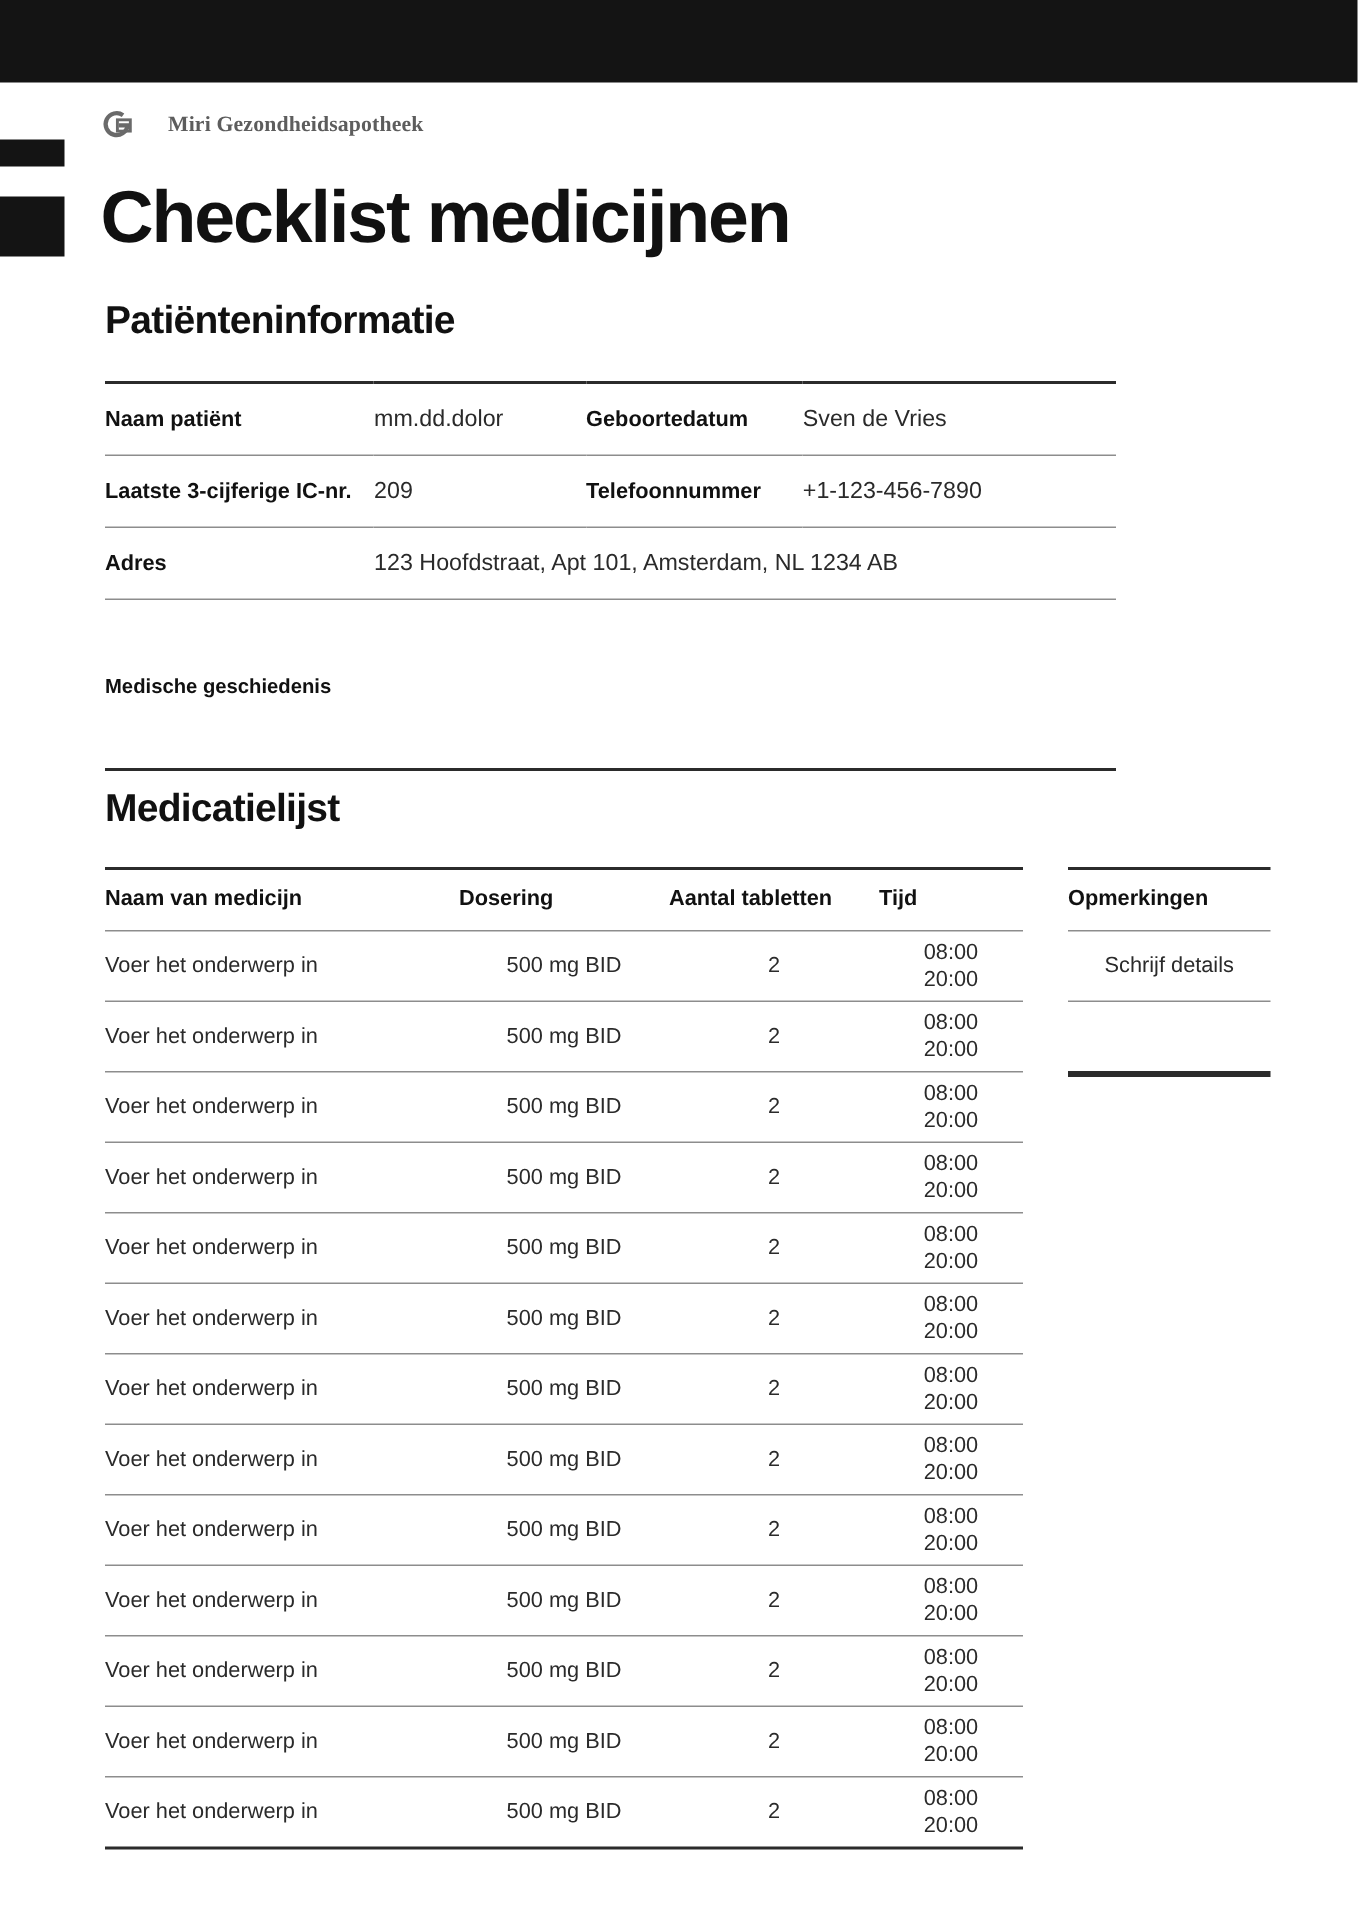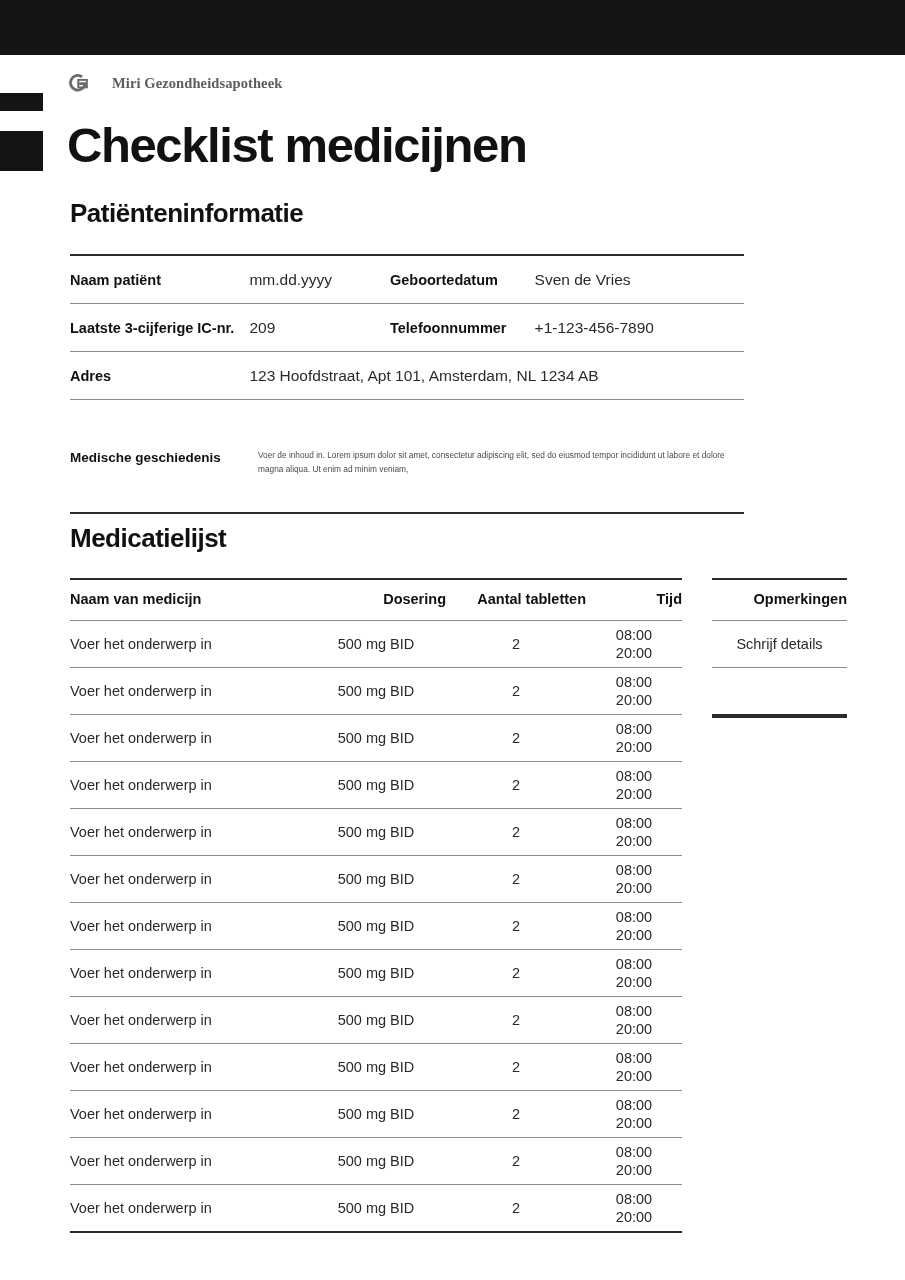--- a/index.html
+++ b/index.html
@@ -194,21 +194,21 @@
     border-collapse: collapse;
     table-layout: fixed;
   }
   table.grid th {
     font-size: 14.5px;
     font-weight: 700;
     color: #111111;
     padding: 11px 0 13px;
     border-top: 2.5px solid #2b2b2b;
     border-bottom: 1.2px solid #8d8d8d;
-    text-align: right;
+    text-align: left;
     white-space: nowrap;
   }
   table.grid th.left,
   table.grid td.left {
     text-align: left;
   }
   table.grid td {
     font-size: 14.5px;
     font-weight: 400;
     color: #2a2a2a;
@@ -279,40 +279,39 @@
       <table class="pi-table">
         <colgroup>
           <col class="col-l1">
             <col class="col-v1">
             <col class="col-l2">
             <col class="col-v2">
         </colgroup>
         <tbody>
           <tr class="pi-row-top">
             <td class="pi-cell pi-label">Naam patiënt</td>
-            <td class="pi-cell pi-value">mm.dd.yyyy</td>
+            <td class="pi-cell pi-value">mm.dd.dolor</td>
             <td class="pi-cell pi-label">Geboortedatum</td>
             <td class="pi-cell pi-value">Sven de Vries</td>
           </tr>
           <tr class="pi-row-line">
             <td class="pi-cell pi-label">Laatste 3-cijferige IC-nr.</td>
             <td class="pi-cell pi-value">209</td>
             <td class="pi-cell pi-label">Telefoonnummer</td>
             <td class="pi-cell pi-value">+1-123-456-7890</td>
           </tr>
           <tr class="pi-row-line">
             <td class="pi-cell pi-label">Adres</td>
             <td class="pi-cell pi-value" colspan="3">123 Hoofdstraat, Apt 101, Amsterdam, NL 1234 AB</td>
           </tr>
         </tbody>
       </table>
 
       <div class="mh-block">
         <div class="mh-label">Medische geschiedenis</div>
-        <div class="mh-text">Voer de inhoud in. Lorem ipsum dolor sit amet, consectetur adipiscing elit, sed do eiusmod tempor incididunt ut labore et dolore magna aliqua. Ut enim ad minim veniam,</div>
       </div>
       <div class="mh-bottom-rule"></div>
     </div>
   </section>
 
   <section class="med-section">
     <div class="content">
       <h2 class="section-title">Medicatielijst</h2>
 
       <div class="med-wrap">

